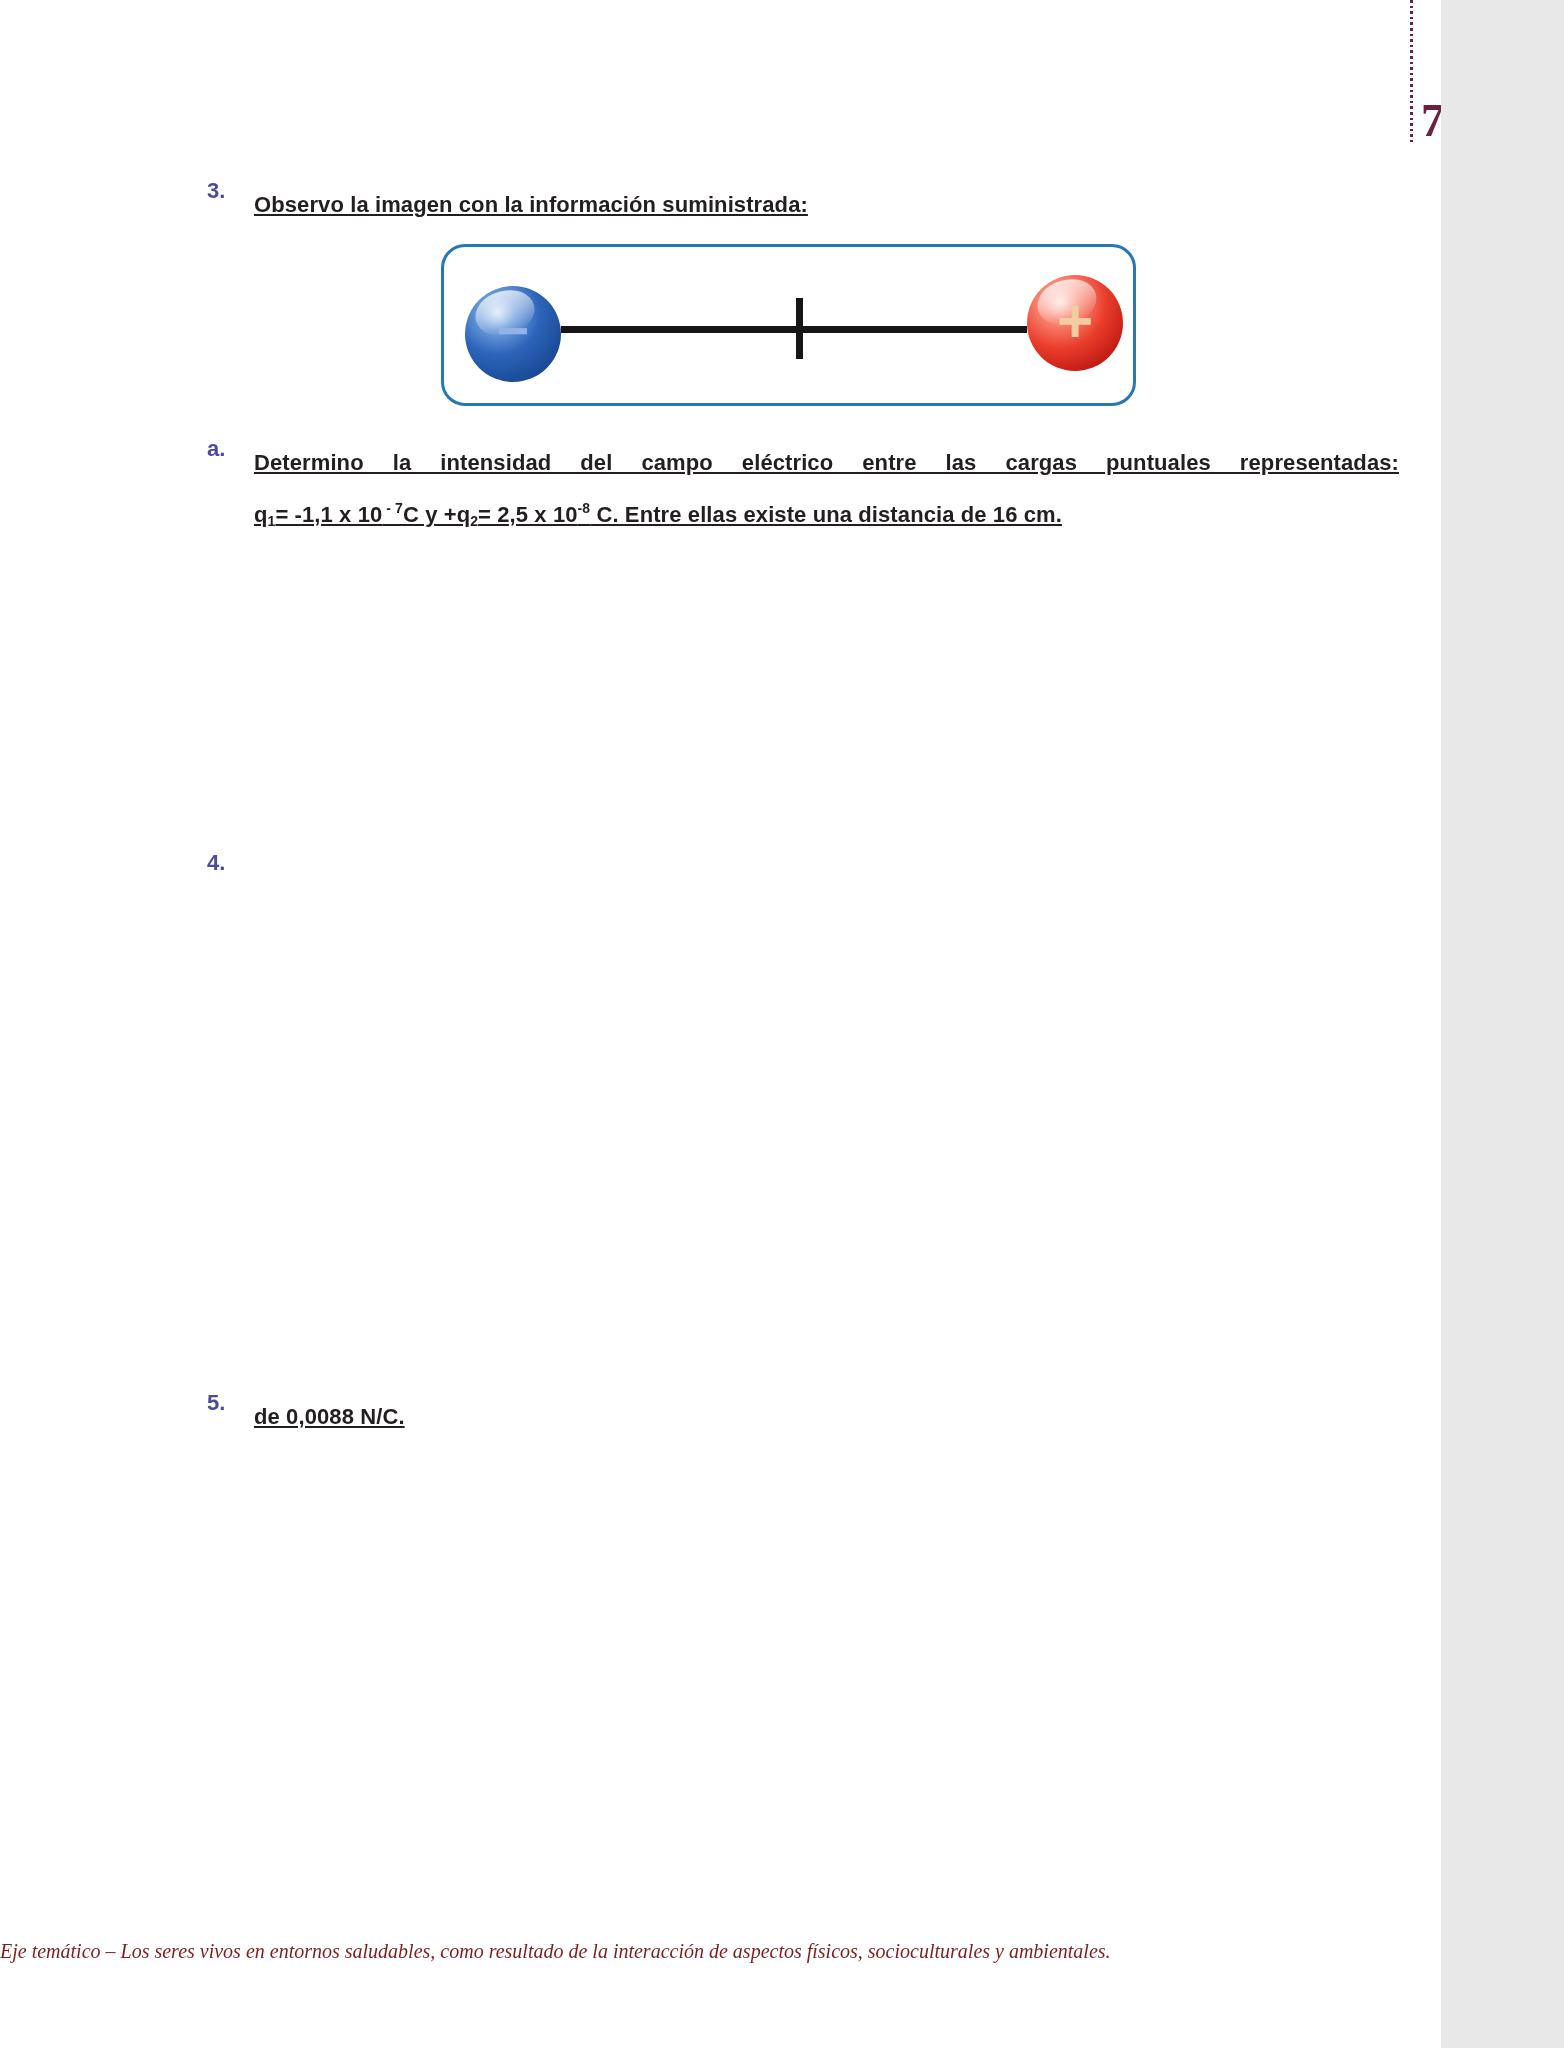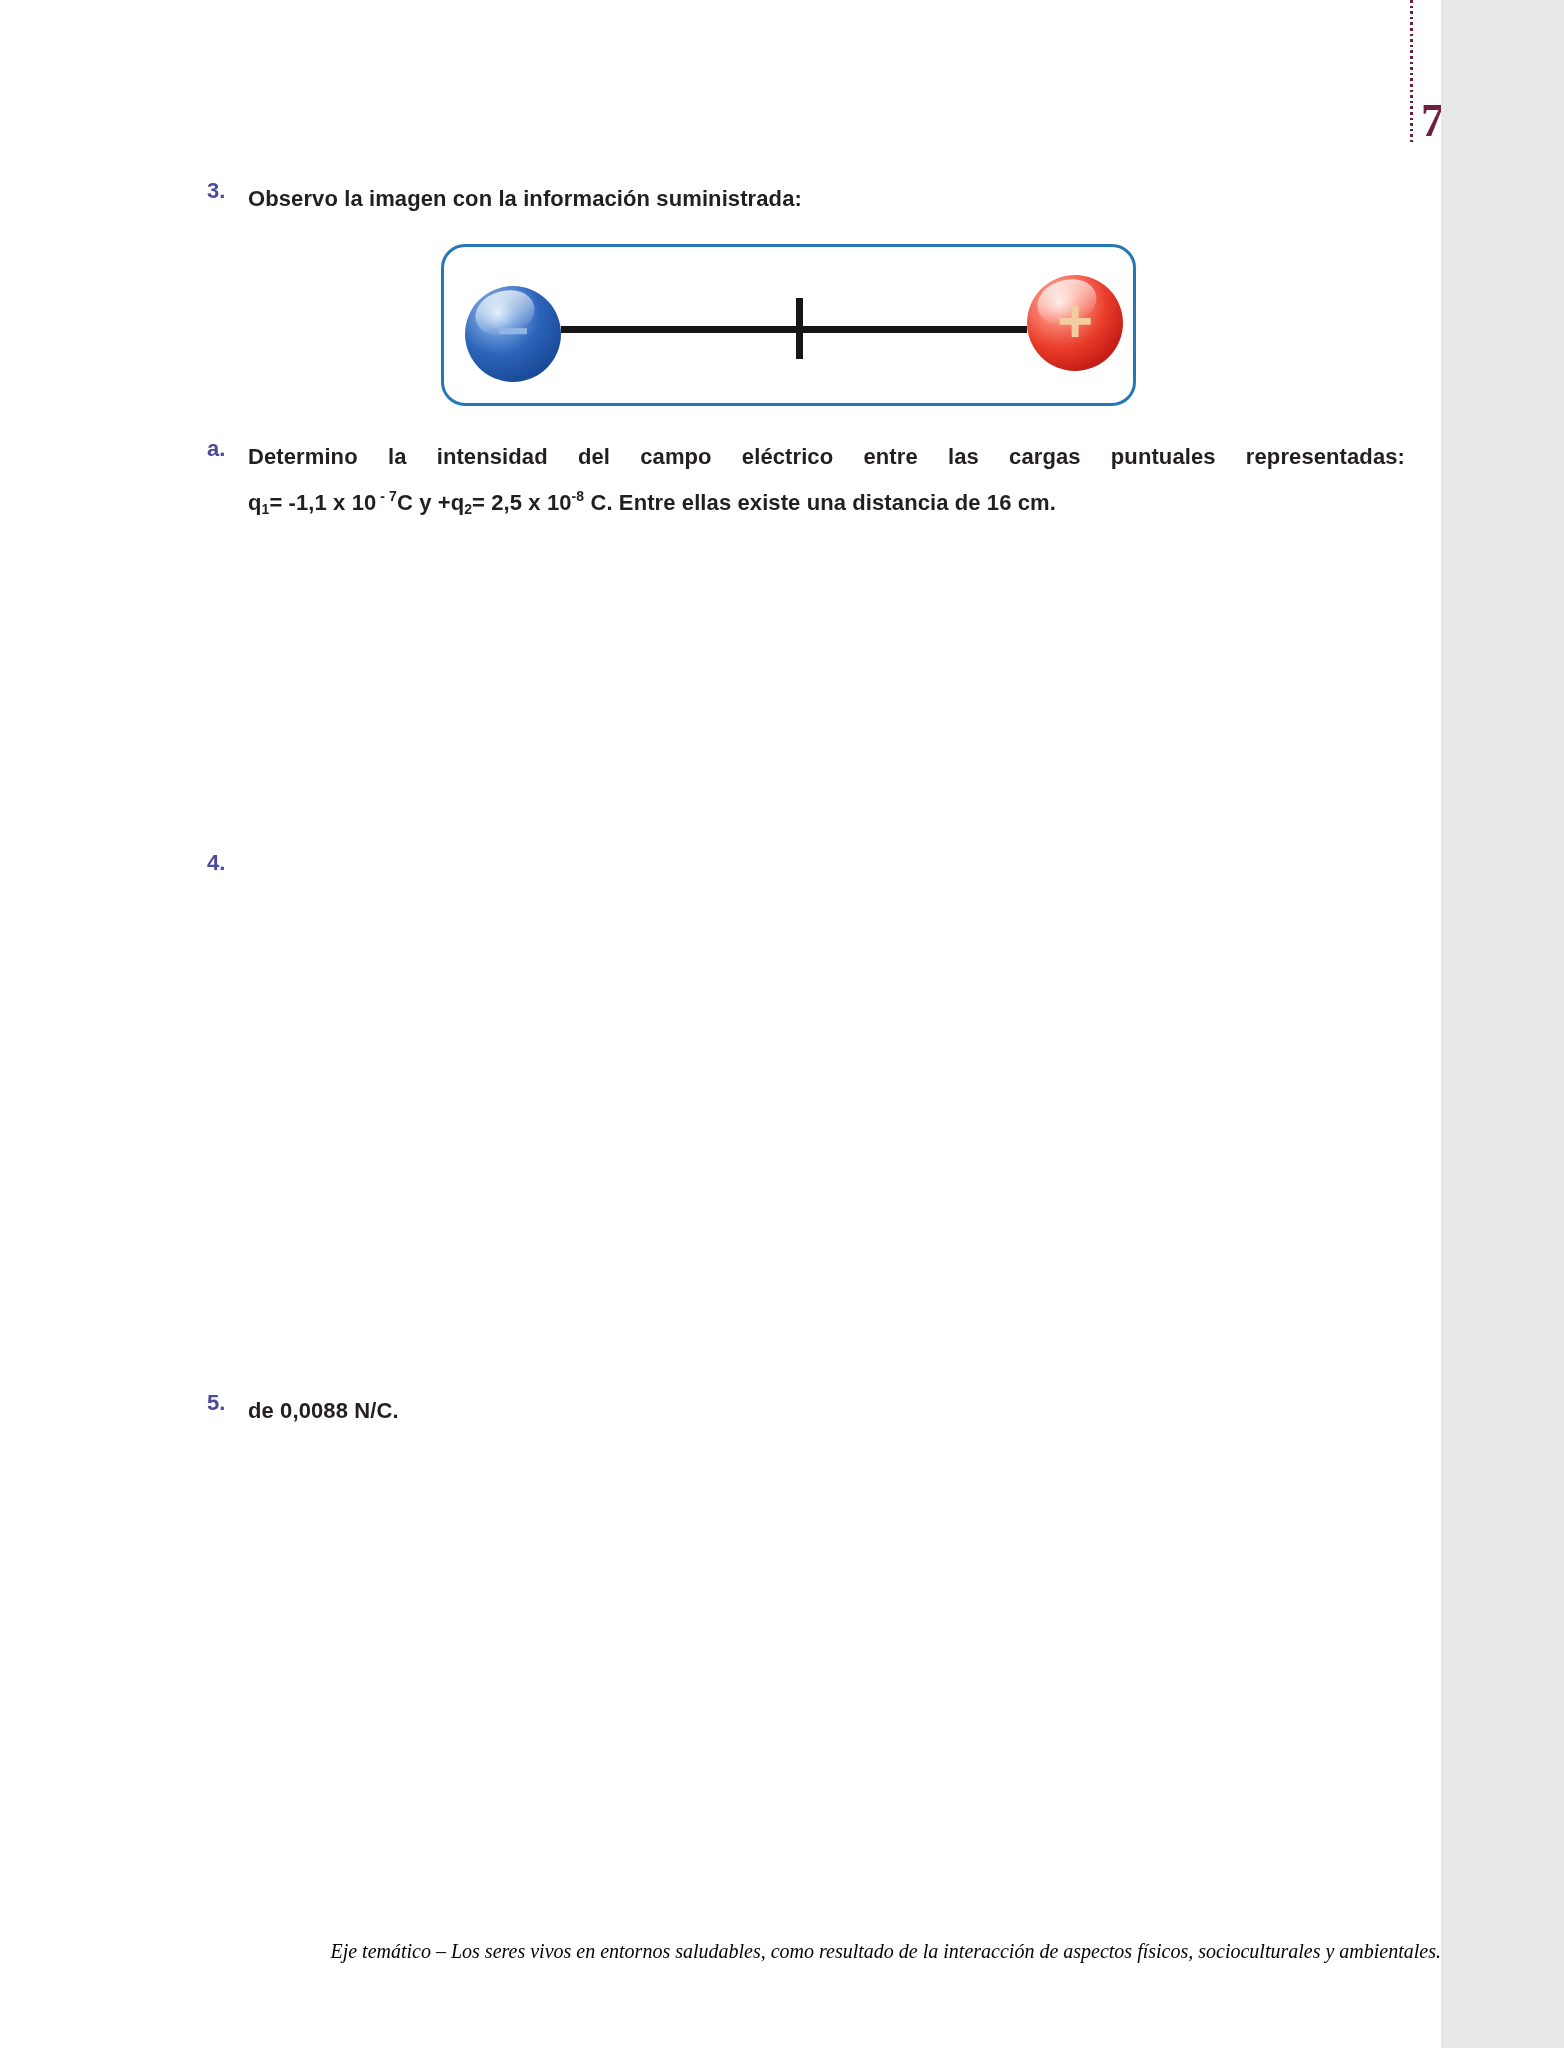--- a/index.html
+++ b/index.html
@@ -43,21 +43,21 @@
     line-height: 38px;
     color: #231f20;
     letter-spacing: 0.1px;
   }
   .num {
     flex: 0 0 33px;
     width: 33px;
     color: #4b4a9f;
   }
   .item .body { flex: 1; min-width: 0; }
-  .line { margin: 8px; }
+  .line { margin: 14px; text-decoration: underline; }
   .stretch { text-align: justify; text-align-last: justify; }
   sub, sup { font-size: 14px; font-weight: bold; line-height: 0; }
   sub { vertical-align: -4px; }
   sup { vertical-align: 9px; }
 
   
   .figure-box {
     position: absolute;
     left: 441px; top: 244px;
     width: 695px; height: 162px;
@@ -113,25 +113,25 @@
     left: 352px; top: 51px;
     width: 7px; height: 61px;
     background: #161616;
   }
 
   
   .footer {
     position: absolute;
     left: 0; top: 1940px;
     width: 100%;
-    text-align: right;
+    text-align: left;
     font-family: "Liberation Serif", serif;
     font-style: italic;
     font-size: 20px;
-    color: #000000;
+    color: #7f1d1d;
   }
 </style>
 </head>
 <body>
 
 <div class="page">
 
   <div class="dotted-rule"></div>
   <div class="page-number">79</div>
 

